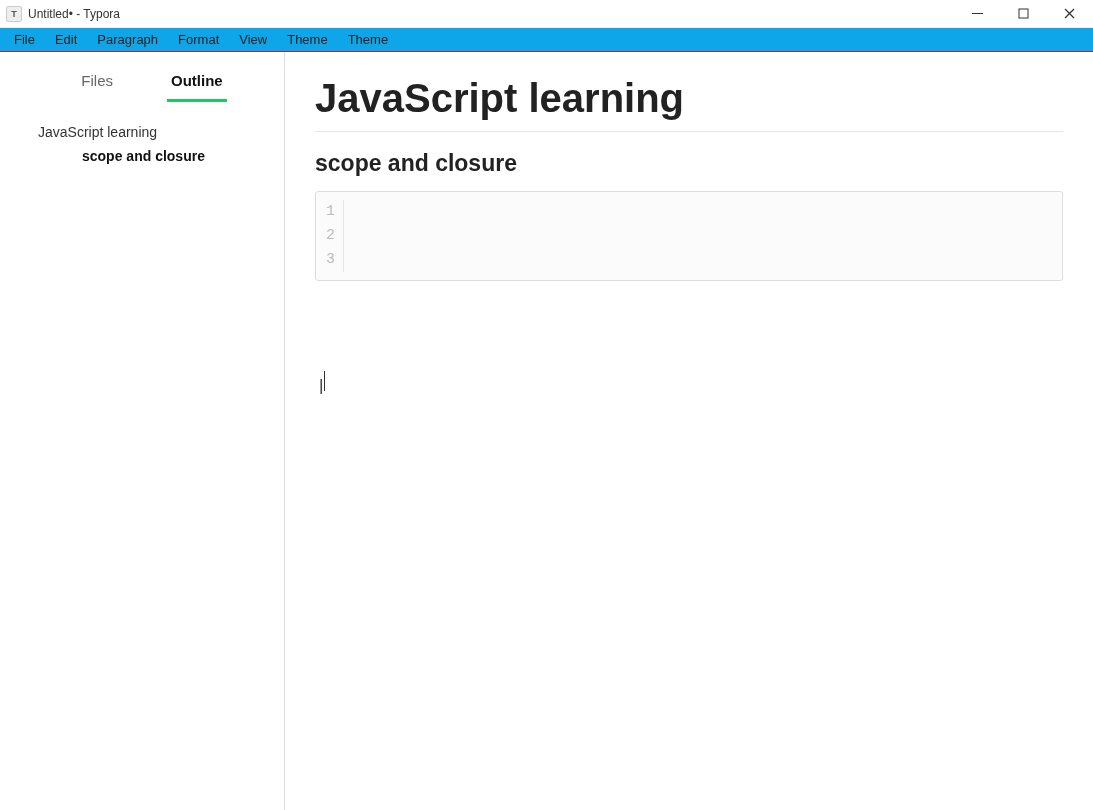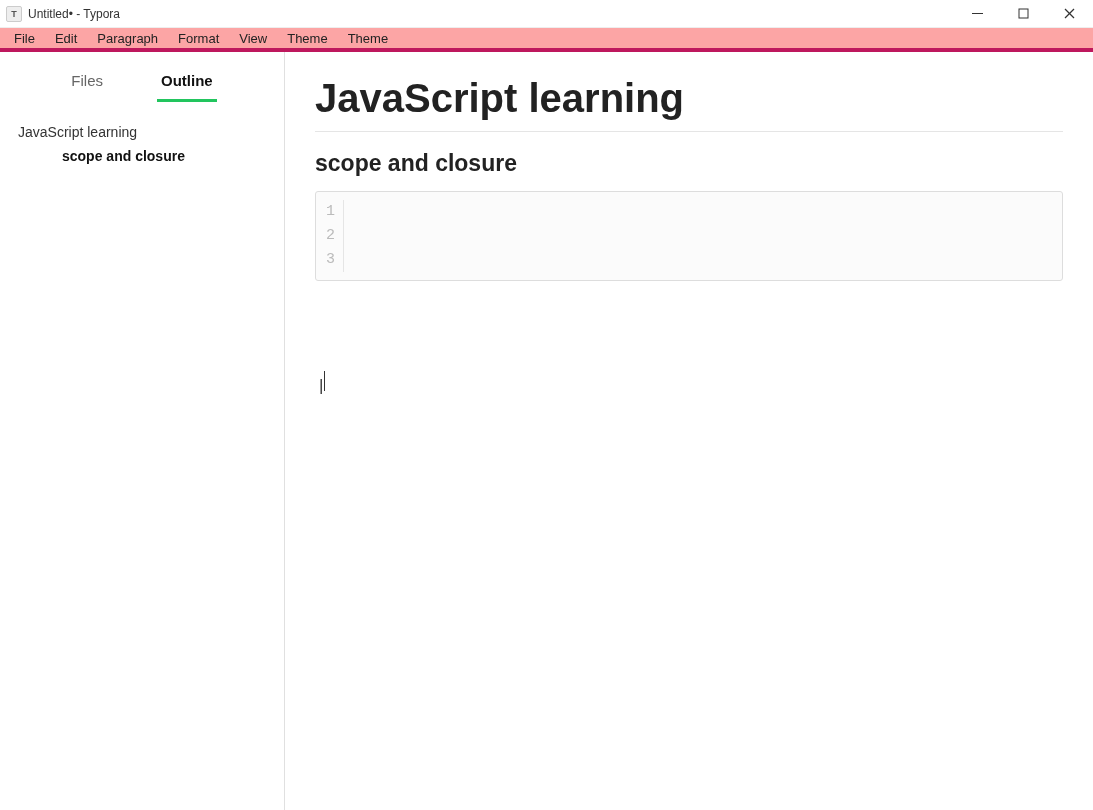--- a/index.html
+++ b/index.html
@@ -30,35 +30,36 @@
   display: flex; align-items: center; justify-content: center;
   font-size: 9px; color: #555; font-weight: bold;
 }
 .titlebar .title { font-size: 12px; color: #333; }
 .titlebar .spacer { flex: 1; }
 .titlebar .win-controls { display: flex; gap: 30px; padding-right: 10px; }
 .titlebar .wc { width: 16px; height: 16px; display: flex; align-items: center; justify-content: center; cursor: default; }
 .titlebar .wc svg { width: 11px; height: 11px; }
 .menubar {
   height: 24px;
-  background: #fca5a5;
+  background: #0ea5e9;
   display: flex;
   align-items: center;
   padding: 0 4px;
   gap: 0;
-  border-bottom: 4px solid #be185d;
+  border-bottom: 1px solid #be185d;
 }
 .menubar .mi { padding: 2px 10px; font-size: 13px; color: #222; cursor: default; }
 .content { display: flex; height: calc(100% - 52px); }
 .sidebar {
   width: 285px;
   border-right: 1px solid #e0e0e0;
   display: flex;
   flex-direction: column;
   position: relative;
+  padding-left: 20px;
 }
 .side-tabs { display: flex; justify-content: center; gap: 50px; padding: 14px 0 0 0; }
 .side-tab { font-size: 15px; padding: 6px 4px 10px 4px; color: #666; cursor: default; }
 .side-tab.active { color: #111; font-weight: 700; border-bottom: 3px solid #22c55e; }
 .outline-list { padding: 18px 8px; }
 .outline-h1 { font-size: 14px; color: #333; padding: 4px 10px; cursor: default; }
 .outline-h2 { font-size: 14px; font-weight: 700; color: #111; padding: 4px 10px 4px 54px; cursor: default; }
 .editor {
   flex: 1;
   padding: 24px 30px;

